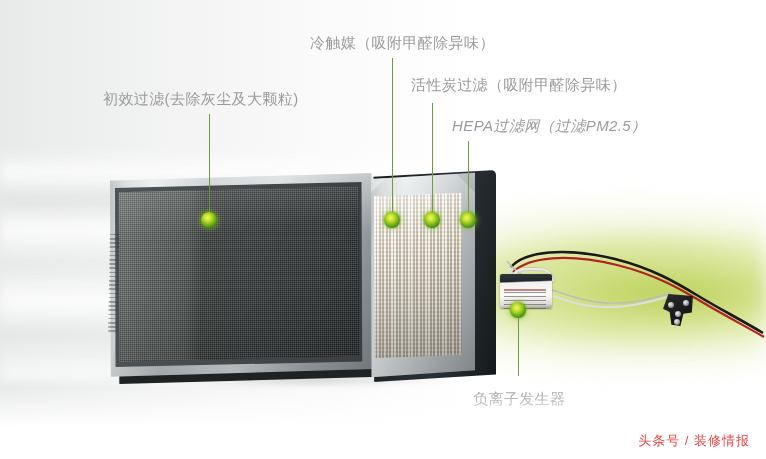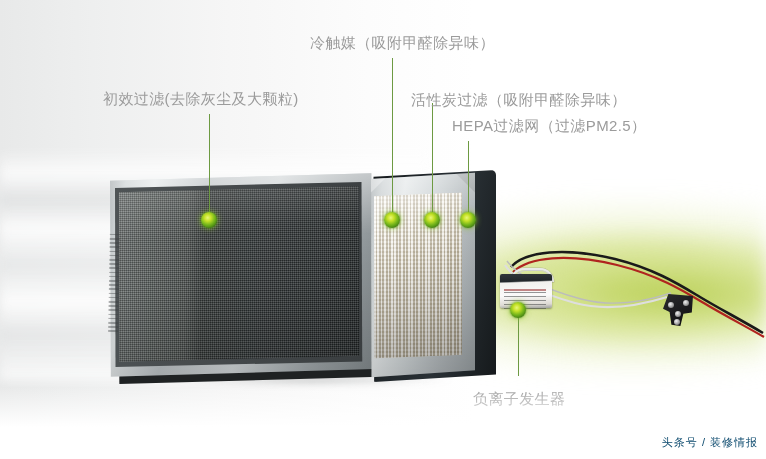--- a/index.html
+++ b/index.html
@@ -25,22 +25,22 @@
     background:radial-gradient(ellipse 260px 62px at 78% 50%, rgba(182,205,78,.8) 0%, rgba(214,228,146,.45) 50%, rgba(255,255,255,0) 100%);
     filter:blur(11px);}
   .bg-floor{position:absolute;left:0;bottom:0;width:766px;height:72px;
     background:linear-gradient(180deg,rgba(255,255,255,0) 0%,#ffffff 55%,#ffffff 100%);}
 
   
   .lbl{position:absolute;color:#9b9b9b;white-space:nowrap;
        font-size:15px;letter-spacing:.4px;}
   .lbl-1{left:103px;top:90px;}
   .lbl-2{left:310px;top:34px;}
-  .lbl-3{left:411px;top:91px;}
-  .lbl-4{left:452px;top:117px;}
+  .lbl-3{left:411px;top:76px;}
+  .lbl-4{left:452px;top:117px;font-style:italic;}
   .lbl-5{left:473px;top:390px;}
 
   
   .lead{position:absolute;width:1.3px;background:#6d9a42;}
   .l1{left:209px;top:114px;height:100px;}
   .l2{left:392px;top:58px;height:157px;}
   .l3{left:432px;top:103px;height:112px;}
   .l4{left:468px;top:141px;height:74px;}
   .l5{left:518px;top:316px;height:60px;}
 
@@ -135,21 +135,21 @@
   .wires{position:absolute;left:495px;top:245px;}
   .conn{position:absolute;left:663px;top:294px;width:30px;height:32px;}
   .conn-body{position:absolute;left:0;top:0;width:30px;height:32px;
     background:linear-gradient(150deg,#2b2b2d,#0e0e10);
     clip-path:polygon(18% 0%, 100% 6%, 96% 58%, 68% 62%, 58% 100%, 28% 96%, 22% 56%, 0% 46%);
     border-radius:3px;}
   .screw{position:absolute;width:6px;height:6px;border-radius:50%;
     background:radial-gradient(circle at 38% 34%, #f2f2f2, #9a9a9a 60%, #5c5c5c 100%);}
 
   
-  .wm{position:absolute;right:8px;bottom:9px;color:#0c4a6e;font-size:11px;letter-spacing:1px;}
+  .wm{position:absolute;right:16px;bottom:9px;color:#ef4444;font-size:13px;letter-spacing:1px;}
 </style>
 </head>
 <body>
 
 <div id="stage">
 
   <div class="bg-base"></div>
   <div class="bg-streaks"></div>
   <div class="bg-green"></div>
   <div class="bg-green2"></div>

